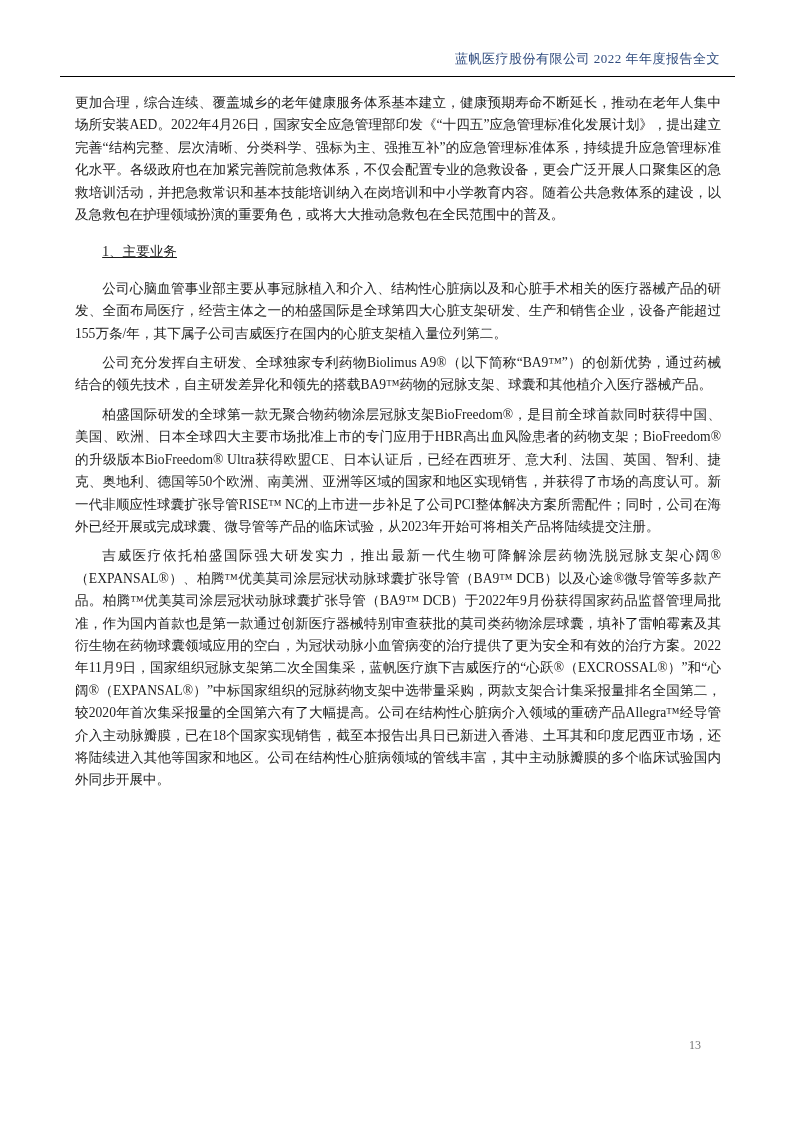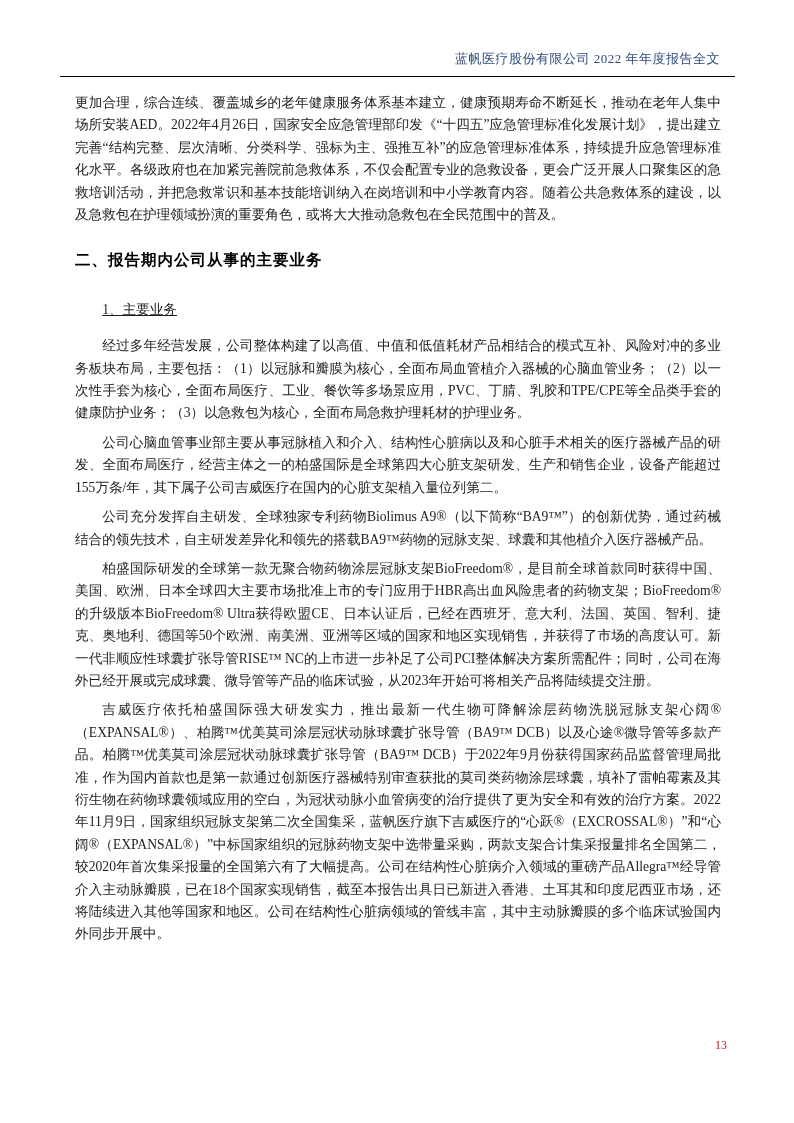--- a/index.html
+++ b/index.html
@@ -59,42 +59,40 @@
     letter-spacing: 1px;
   }
   .subhead {
     text-indent: 2em;
     margin: 15px 0 14px 0;
     text-decoration: underline;
   }
   .page-number {
     position: absolute;
     top: 1038px;
-    right: 67px;
+    right: 93px;
     font-size: 12px;
-    color: #b91c1c;
+    color: #737373;
   }
 </style>
 </head>
 <body>
 
 <div class="page-header-title">蓝帆医疗股份有限公司 2022 年年度报告全文</div>
 
 <div class="header-rule"></div>
 
 <div class="content">
 
   <p class="continuation">更加合理，综合连续、覆盖城乡的老年健康服务体系基本建立，健康预期寿命不断延长，推动在老年人集中场所安装AED。2022年4月26日，国家安全应急管理部印发《“十四五”应急管理标准化发展计划》，提出建立完善“结构完整、层次清晰、分类科学、强标为主、强推互补”的应急管理标准体系，持续提升应急管理标准化水平。各级政府也在加紧完善院前急救体系，不仅会配置专业的急救设备，更会广泛开展人口聚集区的急救培训活动，并把急救常识和基本技能培训纳入在岗培训和中小学教育内容。随着公共急救体系的建设，以及急救包在护理领域扮演的重要角色，或将大大推动急救包在全民范围中的普及。</p>
 
 
-  <h2 class="section-heading">二、报告期内公司从事的主要业务</h2>
 
   <div class="subhead">1、主要业务</div>
 
-  <p>经过多年经营发展，公司整体构建了以高值、中值和低值耗材产品相结合的模式互补、风险对冲的多业务板块布局，主要包括：（1）以冠脉和瓣膜为核心，全面布局血管植介入器械的心脑血管业务；（2）以一次性手套为核心，全面布局医疗、工业、餐饮等多场景应用，PVC、丁腈、乳胶和TPE/CPE等全品类手套的健康防护业务；（3）以急救包为核心，全面布局急救护理耗材的护理业务。</p>
 
 
   <p>公司心脑血管事业部主要从事冠脉植入和介入、结构性心脏病以及和心脏手术相关的医疗器械产品的研发、全面布局医疗，经营主体之一的柏盛国际是全球第四大心脏支架研发、生产和销售企业，设备产能超过155万条/年，其下属子公司吉威医疗在国内的心脏支架植入量位列第二。</p>
 
   <p>公司充分发挥自主研发、全球独家专利药物Biolimus A9®（以下简称“BA9™”）的创新优势，通过药械结合的领先技术，自主研发差异化和领先的搭载BA9™药物的冠脉支架、球囊和其他植介入医疗器械产品。</p>
 
   <p>柏盛国际研发的全球第一款无聚合物药物涂层冠脉支架BioFreedom®，是目前全球首款同时获得中国、美国、欧洲、日本全球四大主要市场批准上市的专门应用于HBR高出血风险患者的药物支架；BioFreedom®的升级版本BioFreedom® Ultra获得欧盟CE、日本认证后，已经在西班牙、意大利、法国、英国、智利、捷克、奥地利、德国等50个欧洲、南美洲、亚洲等区域的国家和地区实现销售，并获得了市场的高度认可。新一代非顺应性球囊扩张导管RISE™ NC的上市进一步补足了公司PCI整体解决方案所需配件；同时，公司在海外已经开展或完成球囊、微导管等产品的临床试验，从2023年开始可将相关产品将陆续提交注册。</p>
 
   <p>吉威医疗依托柏盛国际强大研发实力，推出最新一代生物可降解涂层药物洗脱冠脉支架心阔®（EXPANSAL®）、柏腾™优美莫司涂层冠状动脉球囊扩张导管（BA9™ DCB）以及心途®微导管等多款产品。柏腾™优美莫司涂层冠状动脉球囊扩张导管（BA9™ DCB）于2022年9月份获得国家药品监督管理局批准，作为国内首款也是第一款通过创新医疗器械特别审查获批的莫司类药物涂层球囊，填补了雷帕霉素及其衍生物在药物球囊领域应用的空白，为冠状动脉小血管病变的治疗提供了更为安全和有效的治疗方案。2022年11月9日，国家组织冠脉支架第二次全国集采，蓝帆医疗旗下吉威医疗的“心跃®（EXCROSSAL®）”和“心阔®（EXPANSAL®）”中标国家组织的冠脉药物支架中选带量采购，两款支架合计集采报量排名全国第二，较2020年首次集采报量的全国第六有了大幅提高。公司在结构性心脏病介入领域的重磅产品Allegra™经导管介入主动脉瓣膜，已在18个国家实现销售，截至本报告出具日已新进入香港、土耳其和印度尼西亚市场，还将陆续进入其他等国家和地区。公司在结构性心脏病领域的管线丰富，其中主动脉瓣膜的多个临床试验国内外同步开展中。</p>
 

